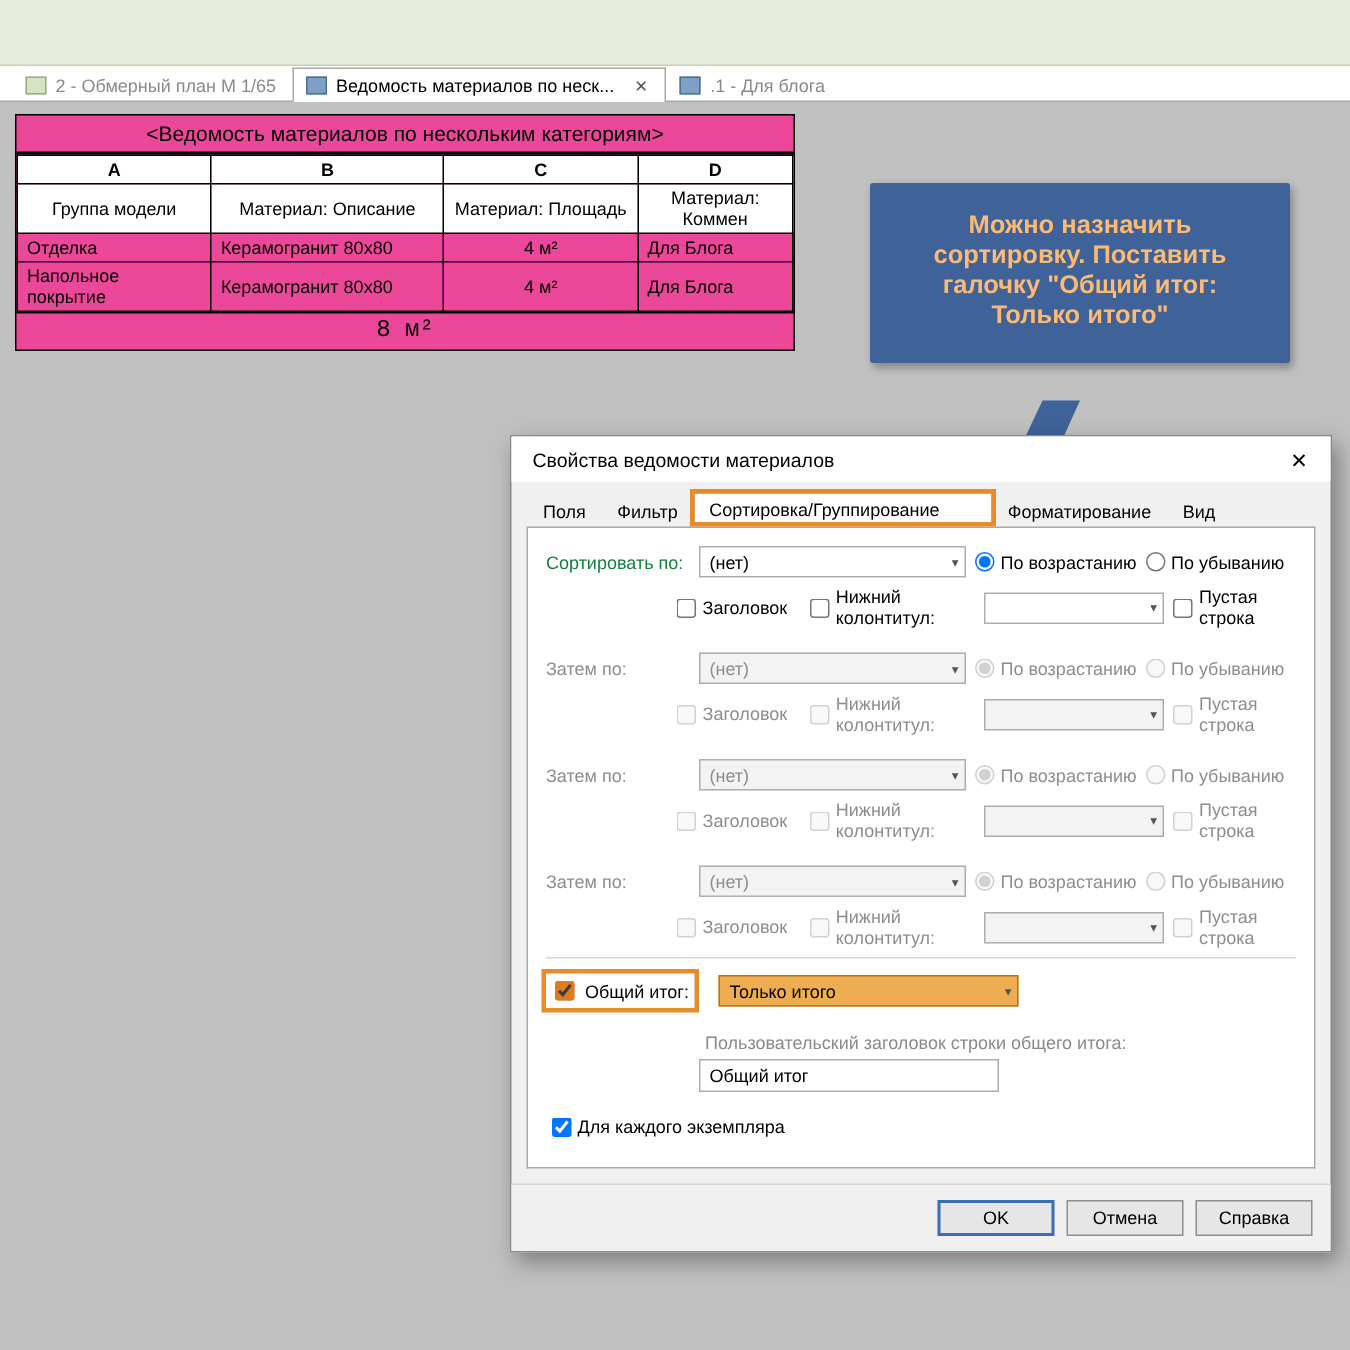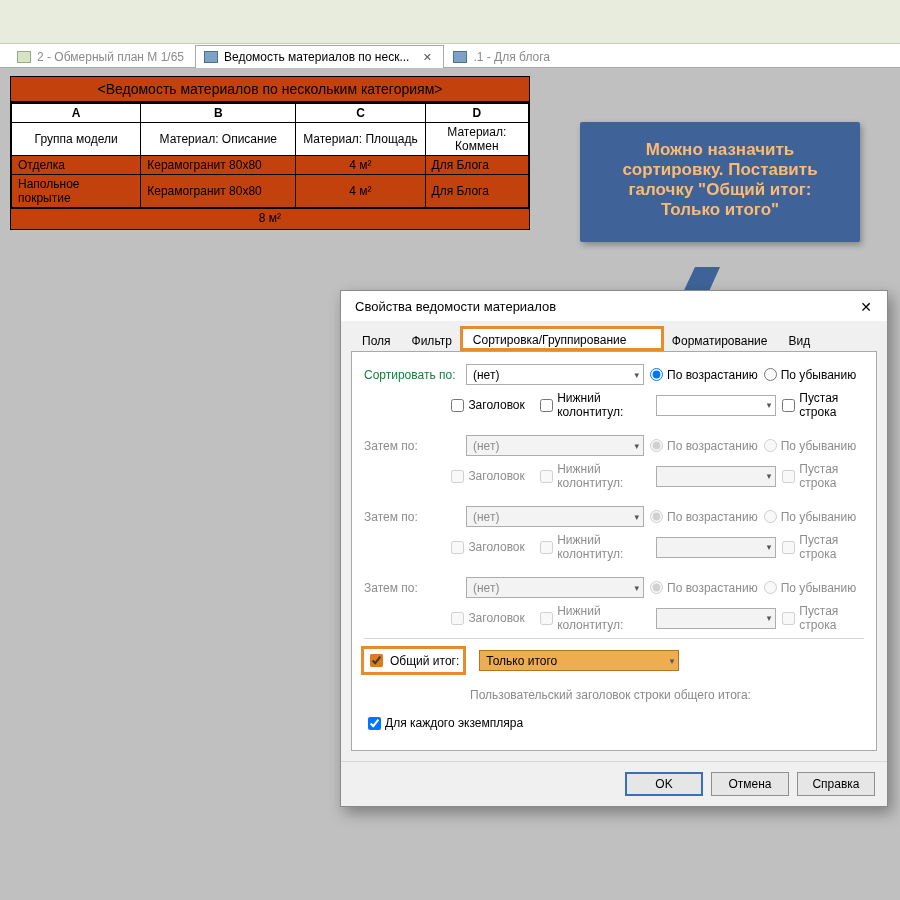--- a/index.html
+++ b/index.html
@@ -7,28 +7,28 @@
   .ribbon-strip { position:absolute; top:0; left:0; right:0; height:44px; background:#e7ecdd; border-bottom:1px solid #c8ceba; }
   .tabbar { position:absolute; top:44px; left:0; right:0; height:24px; background:#fff; display:flex; align-items:flex-end; border-bottom:1px solid #a9a9a9; padding-left:8px; gap:0; font-size:12px; color:#6b6b6b;}
   .tab { display:flex; align-items:center; gap:6px; padding:4px 10px 4px 8px; border:1px solid transparent; border-bottom:none; position:relative; top:1px; background:transparent;}
   .tab.active { background:#fff; border-color:#a9a9a9; color:#000; }
   .tab.inactive { color:#8a8a8a; }
   .tab-icon { width:14px; height:12px; background:#d7e3c5; border:1px solid #9aa988; }
   .tab-icon.sched { background:#7da2c6; border-color:#4f6f8f;}
   .tab-close { margin-left:6px; width:12px; height:12px; display:flex; align-items:center; justify-content:center; color:#555; font-size:11px; }
   .canvas { position:absolute; top:72px; left:0; right:0; bottom:0; background:#c0c0c0; }
 
-  .sched-wrap { position:absolute; top:4px; left:10px; width:520px; background:#c2410c; border:1px solid #000; }
+  .sched-wrap { position:absolute; top:4px; left:10px; width:520px; background:#ec4899; border:1px solid #000; }
   .sched-title { text-align:center; font-size:14px; padding:4px 0; border-bottom:2px solid #000;}
   table.sched { width:100%; border-collapse:collapse; font-size:12px; }
   table.sched th { font-weight:normal; border:1px solid #000; padding:2px 4px; background:#fff;}
   table.sched td { border:1px solid #000; padding:2px 6px; text-align:center; }
   table.sched tr.colrow th { font-size:12px; font-weight:bold;}
   table.sched td.l { text-align:left;}
-  .sched-total { text-align:center; font-size:12px; padding:2px 0 4px 0; border-top:1px solid #000;}
+  .sched-total { text-align:center; font-size:16px; padding:2px 0 4px 0; border-top:1px solid #000;font-family:Liberation Mono, monospace;}
 
   .callout { position:absolute; top:50px; left:580px; width:280px; background:#3f6398; color:#fdba74; font-weight:bold; font-size:17px; text-align:center; padding:18px 18px 22px 18px; border-radius:2px; box-shadow:2px 3px 6px rgba(0,0,0,.3);}
   svg.tail { position:absolute; top:155px; left:470px; width:250px; height:480px; pointer-events:none;}
 
   .dlg { position:absolute; top:218px; left:340px; width:548px; background:#f0f0f0; border:1px solid #8a8a8a; box-shadow:4px 6px 14px rgba(0,0,0,.35);}
   .dlg-title { display:flex; justify-content:space-between; padding:8px 10px 6px 14px; background:#fff; font-size:13px;}
   .dlg-close { font-size:14px; width:22px; text-align:center; }
   .dlg-body { padding:6px 10px 10px 10px; }
   .tabs2 { display:flex; border-bottom:1px solid #a9a9a9; font-size:12px; }
   .tabs2 .t { padding:5px 10px 4px 10px; border:1px solid #a9a9a9; border-bottom:none; background:#f6f6f6; margin-right:-1px; position:relative; top:1px;}
@@ -288,20 +288,24 @@
             <input type="checkbox" checked="" style="accent-color: rgb(224, 123, 28);">
             <span>Общий итог:</span>
           </span>
           <span style="width:4px"></span>
           <div class="sel hl">
               <span>Только итого</span>
               <span class="arr">▾</span>
             </div>
         </div>
         <div class="subnote">Пользовательский заголовок строки общего итога:</div>
+        <div class="row">
+            <span class="lab"></span>
+          <input class="txt" value="Общий итог" style="">
+        </div>
 
         <div class="footer-cb">
           <label class="cb">
               <input type="checkbox" checked="" style="">
               <span>Для каждого экземпляра</span>
             </label>
         </div>
 
       </div>
     </div>

